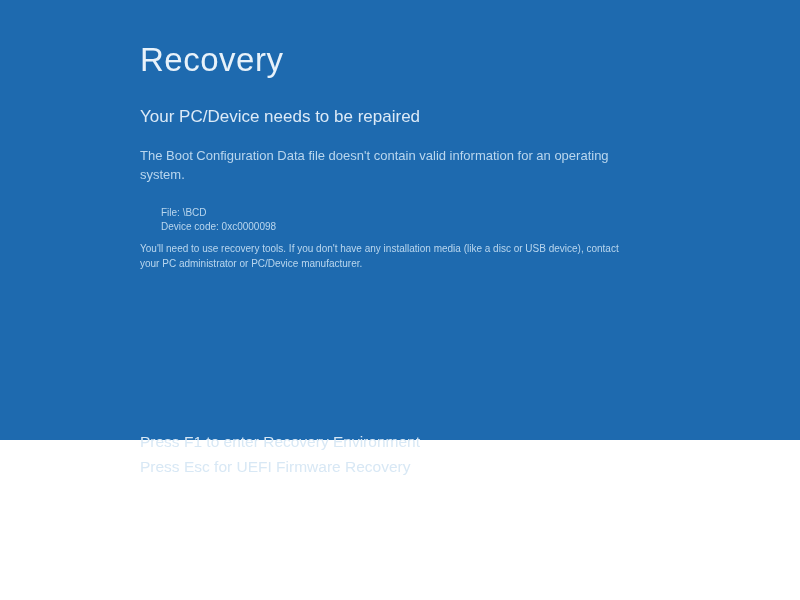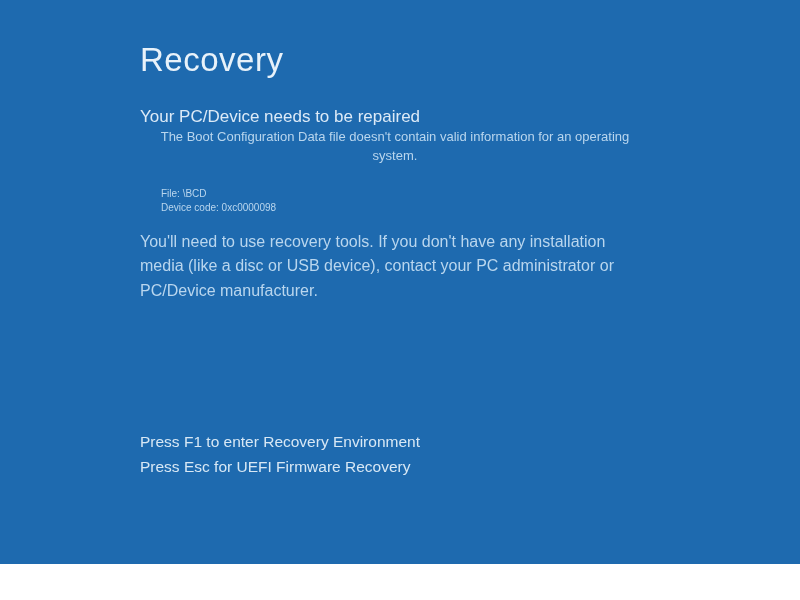--- a/index.html
+++ b/index.html
@@ -12,21 +12,21 @@
   * { margin: 0; padding: 0; box-sizing: border-box; }
   html, body {
     width: 800px;
     height: 600px;
     overflow: hidden;
     font-family: "Liberation Sans", sans-serif;
   }
   .screen {
     position: relative;
     width: 800px;
-    height: 564px;
+    height: 440px;
     background: var(--bg);
   }
   .content {
     position: absolute;
     left: 140px;
     top: 40px;
     width: 510px;
   }
   .title {
     font-size: 33px;
@@ -35,36 +35,36 @@
     color: var(--title-color);
     line-height: 1.2;
   }
   .subtitle {
     margin-top: 27px;
     font-size: 17px;
     font-weight: 400;
     color: var(--subtitle-color);
   }
   .desc {
+    margin-top: 19px;
     font-size: 13px;
     font-weight: 400;
     color: var(--body-color);
     line-height: 1.5;
-    text-align: center;
   }
   .details {
     margin-top: 21px;
     font-size: 10px;
     color: var(--body-color);
     line-height: 1.45;
     margin-left: 21px;
   }
   .instructions {
-    margin-top: 14px;
-    font-size: 16px;
+    margin-top: 6px;
+    font-size: 10px;
     color: var(--body-color);
     line-height: 1.55;
     max-width: 500px;
   }
   .footer {
     position: absolute;
     left: 140px;
     top: 430px;
     font-size: 15.5px;
     color: var(--footer-color);

